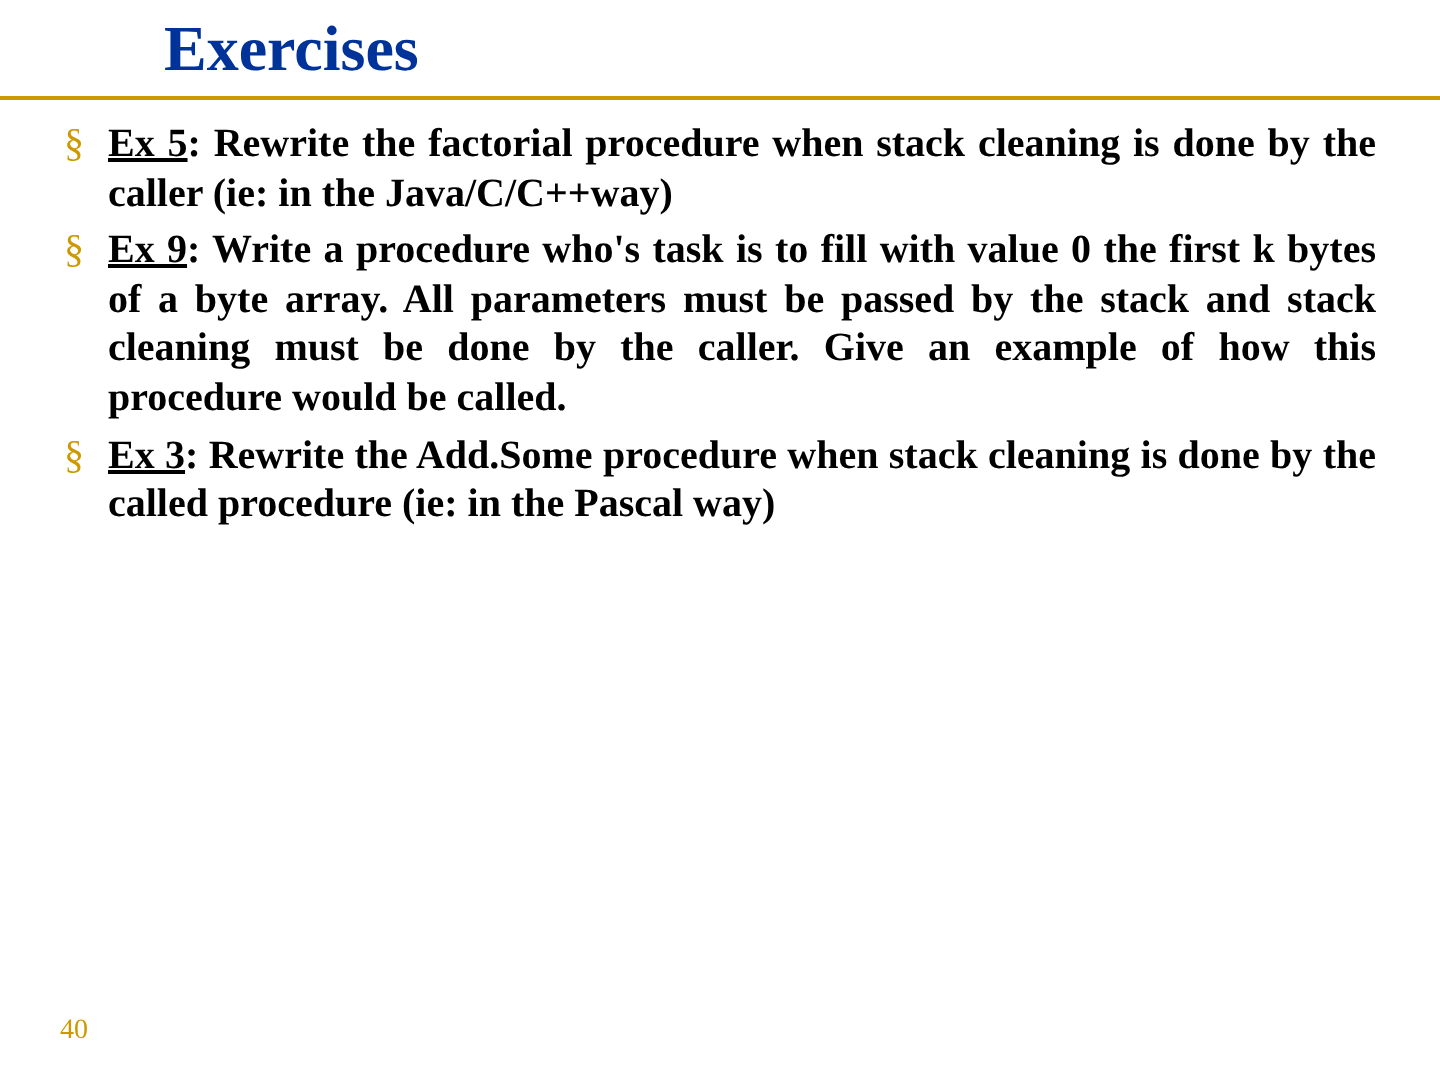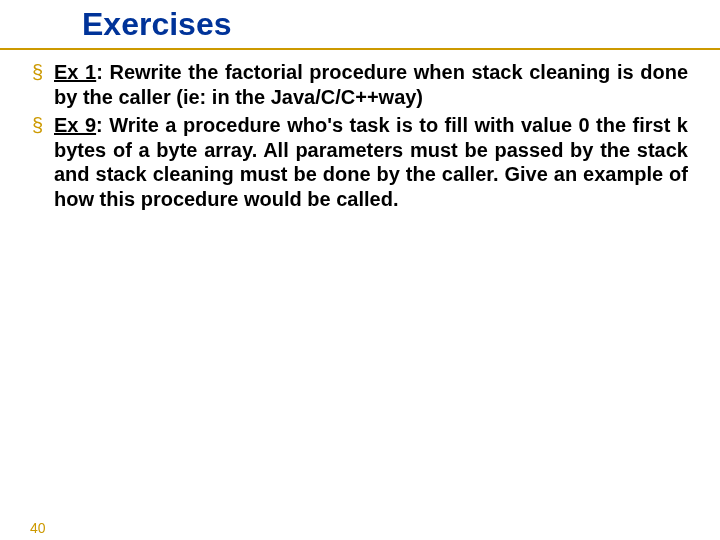--- a/index.html
+++ b/index.html
@@ -10,20 +10,21 @@
     background: #ffffff;
     font-family: Arial, Helvetica, sans-serif;
     color: #000;
     overflow: hidden;
   }
   .slide {
     position: relative;
     width: 720px;
     height: 540px;
     box-sizing: border-box;
+    font-family: Liberation Serif, serif;
   }
   .title {
     position: absolute;
     left: 82px;
     top: 6px;
     font-size: 32px;
     font-weight: bold;
     color: #003399;
   }
   .hr {
@@ -62,39 +63,42 @@
     color: #cc9900;
     font-size: 20px;
   }
   .spacer {
     height: 34px;
   }
   .u { text-decoration: underline; }
   .pagenum {
     position: absolute;
     left: 30px;
-    bottom: 4px;
+    bottom: 16px;
     font-size: 14px;
     color: #cc9900;
   }
 </style>
 </head>
 <body>
 
 <div class="slide">
   <div class="title">Exercises</div>
   <div class="hr"></div>
 
   <div class="content">
     <ul class="bullets">
       <li>
-        <b><span class="u">Ex 1</span></b><b><span>: Rewrite the factorial procedure when stack cleaning is done by the caller (ie: in the Java/C/C++way)</span></b>
+        <b><span class="u">Ex 5</span></b><b><span>: Rewrite the factorial procedure when stack cleaning is done by the caller (ie: in the Java/C/C++way)</span></b>
       </li>
       <li>
         <b><span class="u">Ex 9</span></b><b><span>: Write a procedure who's task is to fill with value 0 the first k bytes of a byte array. All parameters must be passed by the stack and stack cleaning must be done by the caller. Give an example of how this procedure would be called.</span></b>
+      </li>
+      <li>
+        <b><span class="u">Ex 3</span></b><b><span>: Rewrite the Add.Some procedure when stack cleaning is done by the called procedure (ie: in the Pascal way)</span></b>
       </li>
     </ul>
 
     <div class="spacer"></div>
 
   </div>
 
   <div class="pagenum">40</div>
 </div>
 

